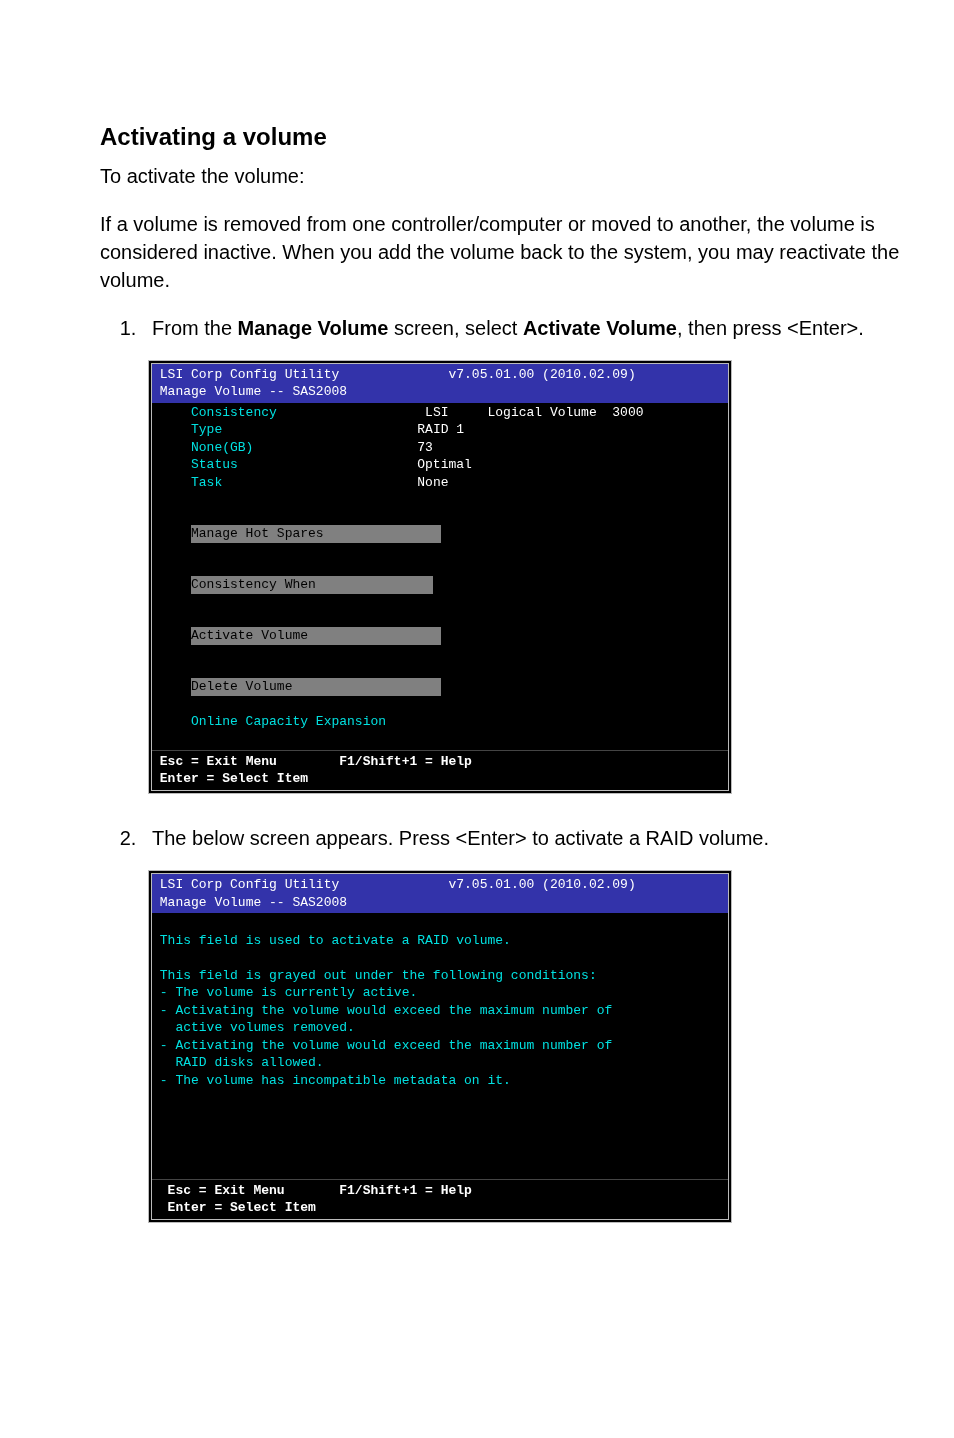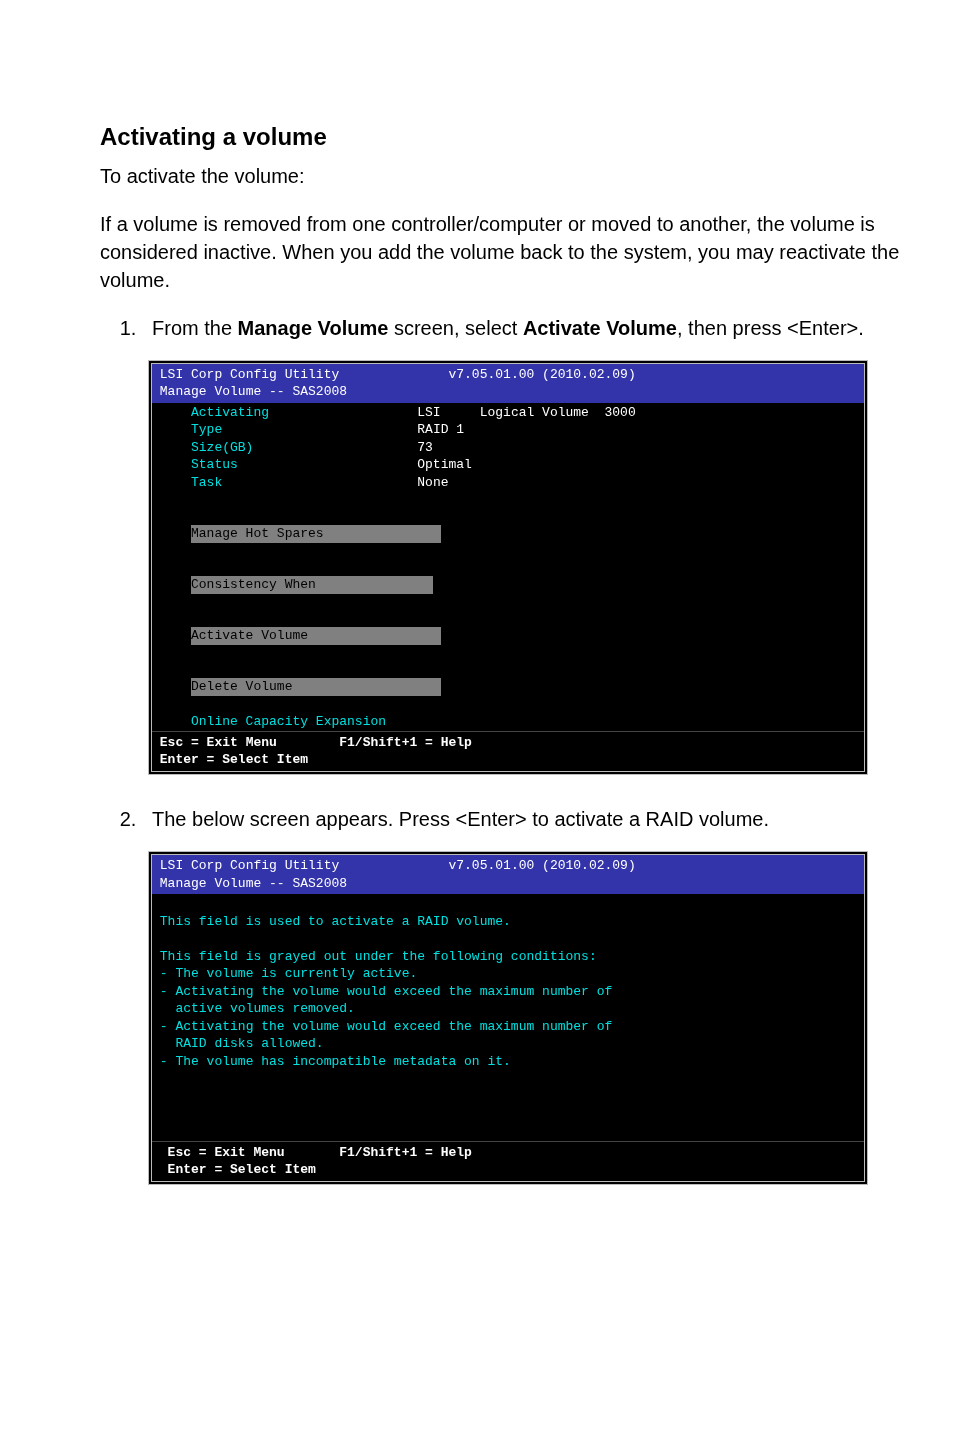--- a/index.html
+++ b/index.html
@@ -18,21 +18,21 @@
     font-weight: bold;
     margin: 60px 0 8px 0;
   }
   p.body { margin: 0 0 20px 0; }
   ol.steps { padding-left: 42px; margin: 0 0 18px 0; font-size: 20px; }
   ol.steps li { margin-bottom: 10px; padding-left: 10px; }
   .bold { font-weight: bold; }
 
   .screenshot {
     margin: 10px auto 30px 48px;
-    width: 720px;
+    width: 584px;
     border: 4px double #bbb;
     background: #000;
     font-family: "Courier New", monospace;
     font-size: 13px;
     line-height: 1.35;
   }
   .screenshot .topbar {
     background: #3333aa;
     color: #fff;
     border-bottom: 1px solid #000;
@@ -52,20 +52,21 @@
     display: inline-block;
     margin-top: 16px;
   }
   .screenshot .bottombar {
     background: #000;
     color: #fff;
     white-space: pre;
     border-top: 1px solid #444;
     padding: 2px 0 2px 0;
     font-weight: bold;
+    margin-top: 19px;
   }
 </style>
 </head>
 <body>
 
 <div class="page">
 
   <h2>Activating a volume</h2>
 
   <p class="body">To activate the volume:</p>
@@ -74,23 +75,23 @@
 
   <ol class="steps">
     <li>
       <span>From the </span><span class="bold">Manage Volume</span><span> screen, select </span><span class="bold">Activate Volume</span><span>, then press &lt;Enter&gt;.</span>
     </li>
   </ol>
 
   <div class="screenshot">
     <div class="topbar"> <span>LSI Corp Config Utility</span>              <span>v7.05.01.00 (2010.02.09)</span>
  <span>Manage Volume -- SAS2008</span></div>
-<div class="main">     <span class="cyan"><span>Activating</span>                   </span><span class="white">LSI     Logical Volume  3000</span>
+<div class="main">     <span class="cyan"><span>Consistency</span>                   </span><span class="white">LSI     Logical Volume  3000</span>
      <span class="cyan"><span>Type</span>                         </span><span class="white">RAID 1</span>
-     <span class="cyan"><span>Size(GB)</span>                     </span><span class="white">73</span>
+     <span class="cyan"><span>None(GB)</span>                     </span><span class="white">73</span>
      <span class="cyan"><span>Status</span>                       </span><span class="white">Optimal</span>
      <span class="cyan"><span>Task</span>                         </span><span class="white">None</span>
 
      <span class="grayline"><span>Manage Hot Spares</span>               </span>
 
      <span class="grayline"><span>Consistency When</span>               </span>
 
      <span class="grayline"><span>Activate Volume</span>                 </span>
 
      <span class="grayline"><span>Delete Volume</span>                   </span>

